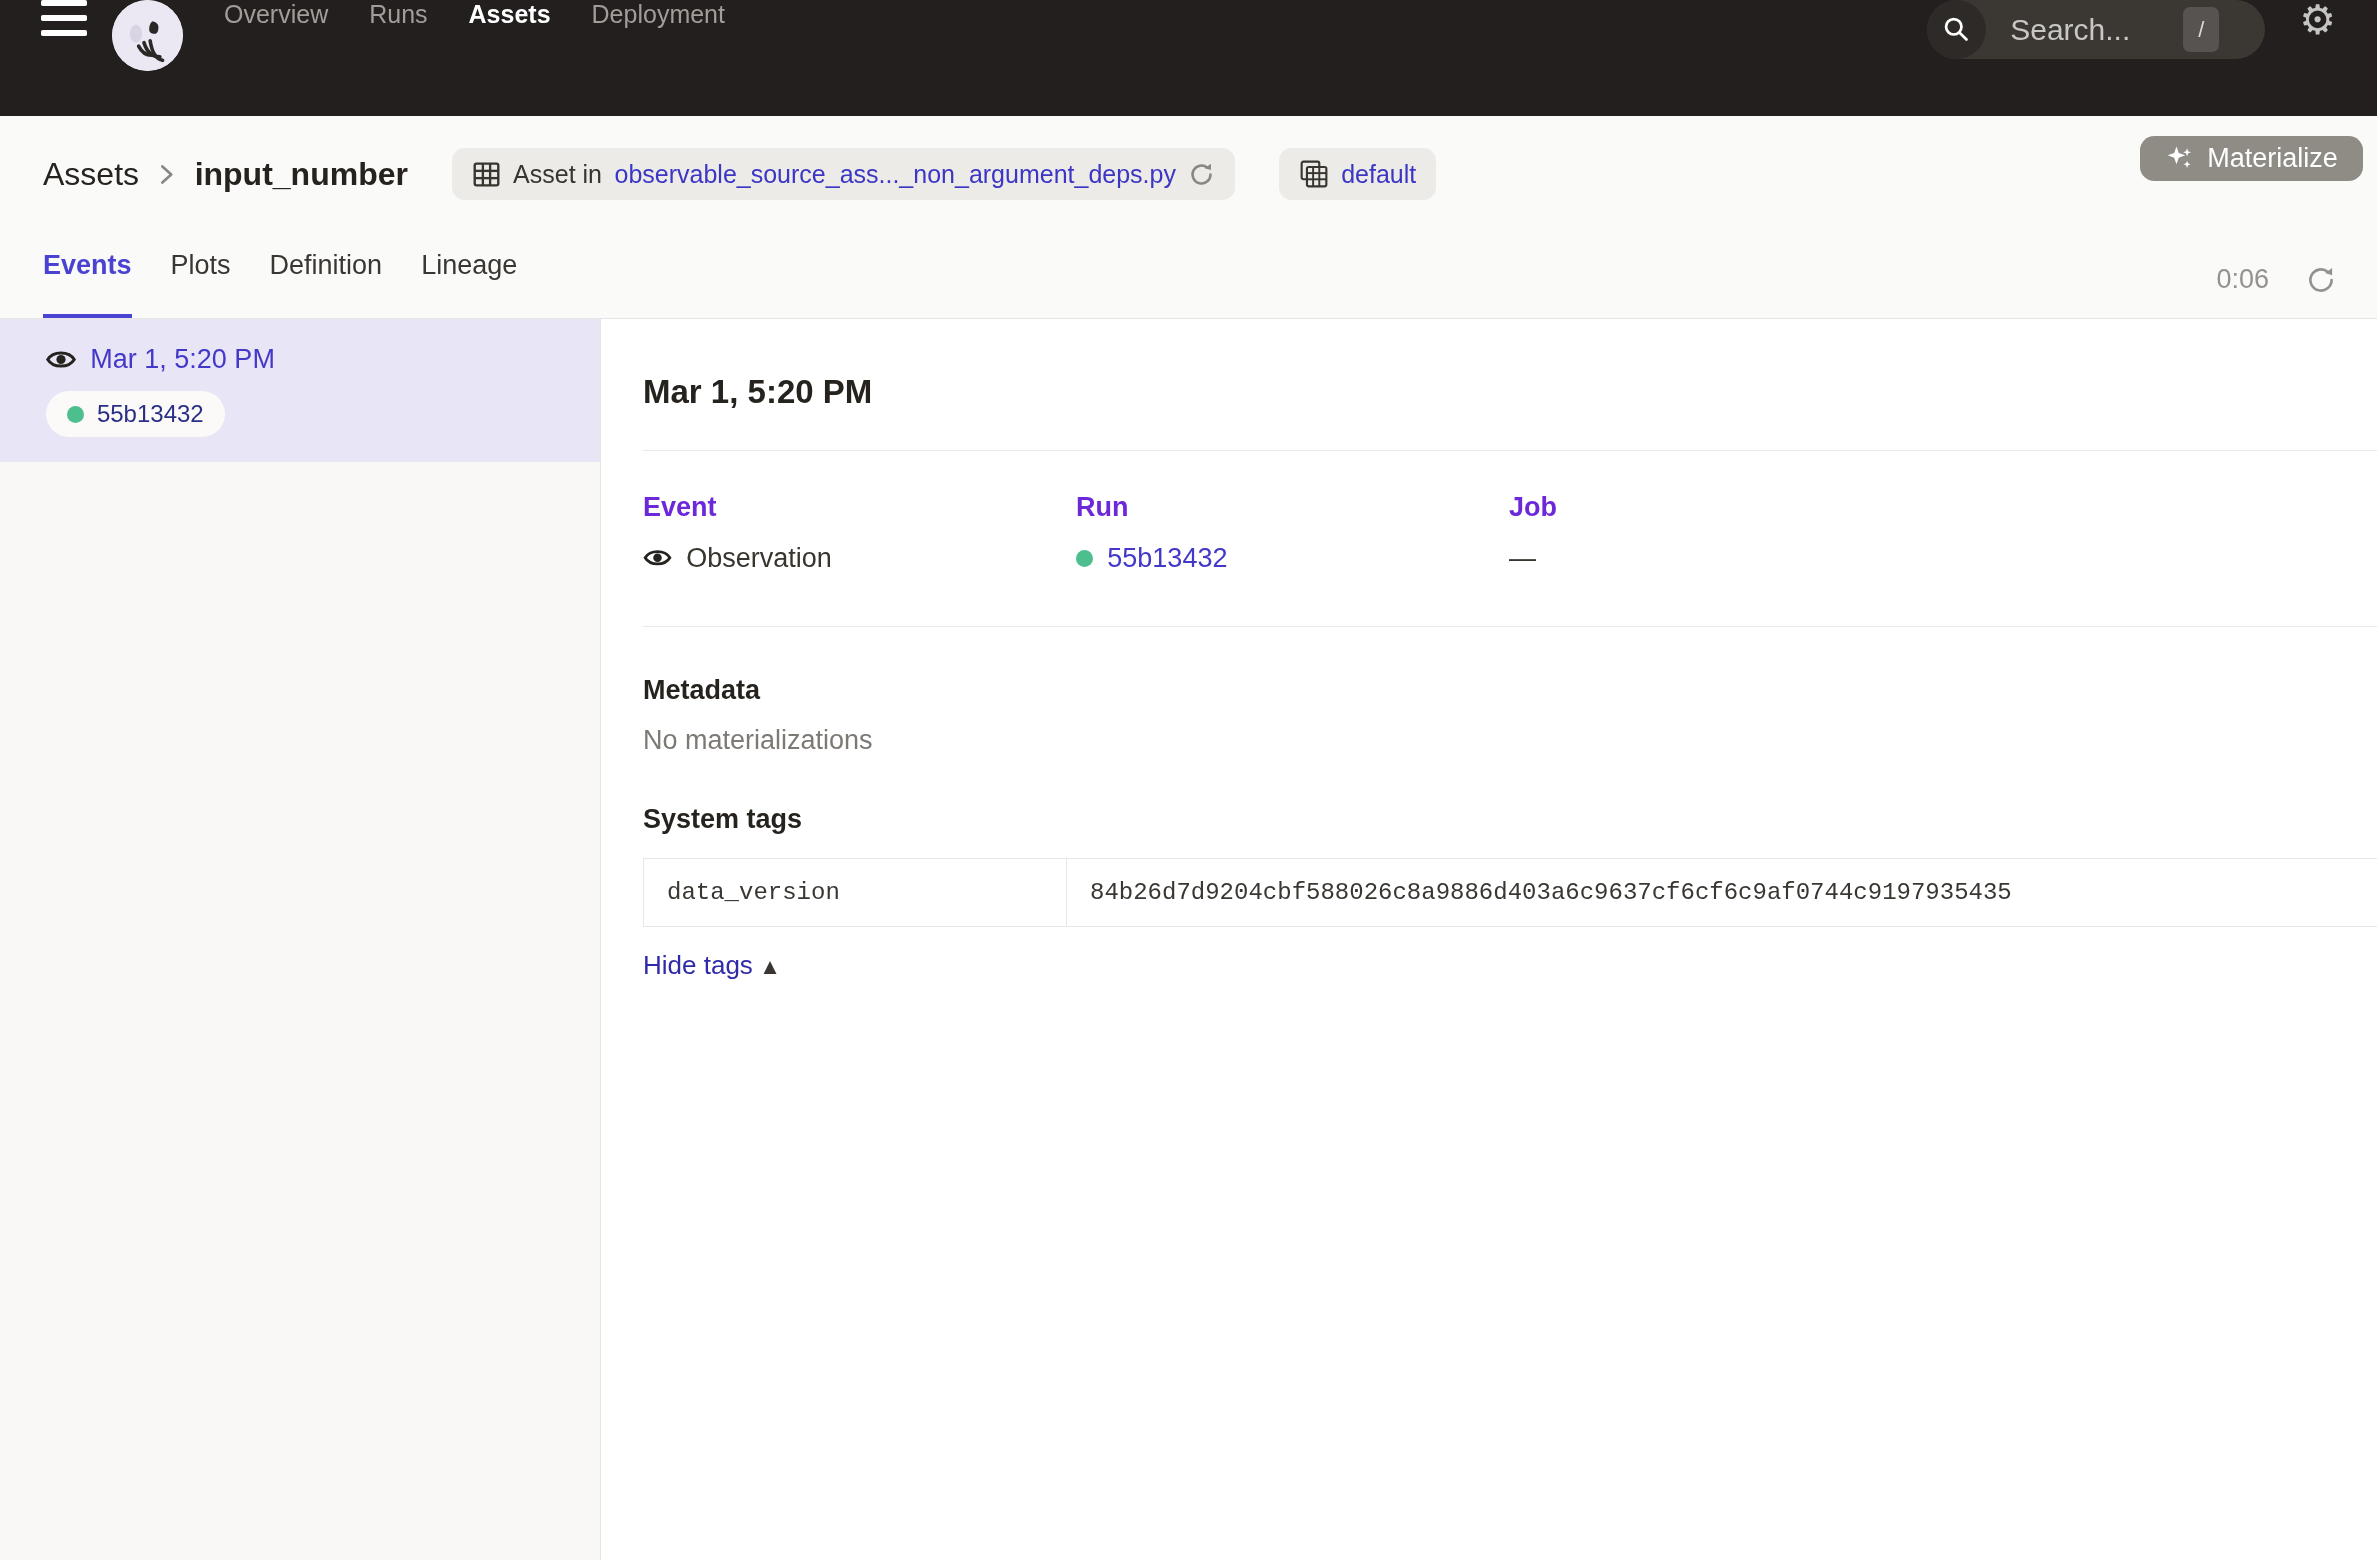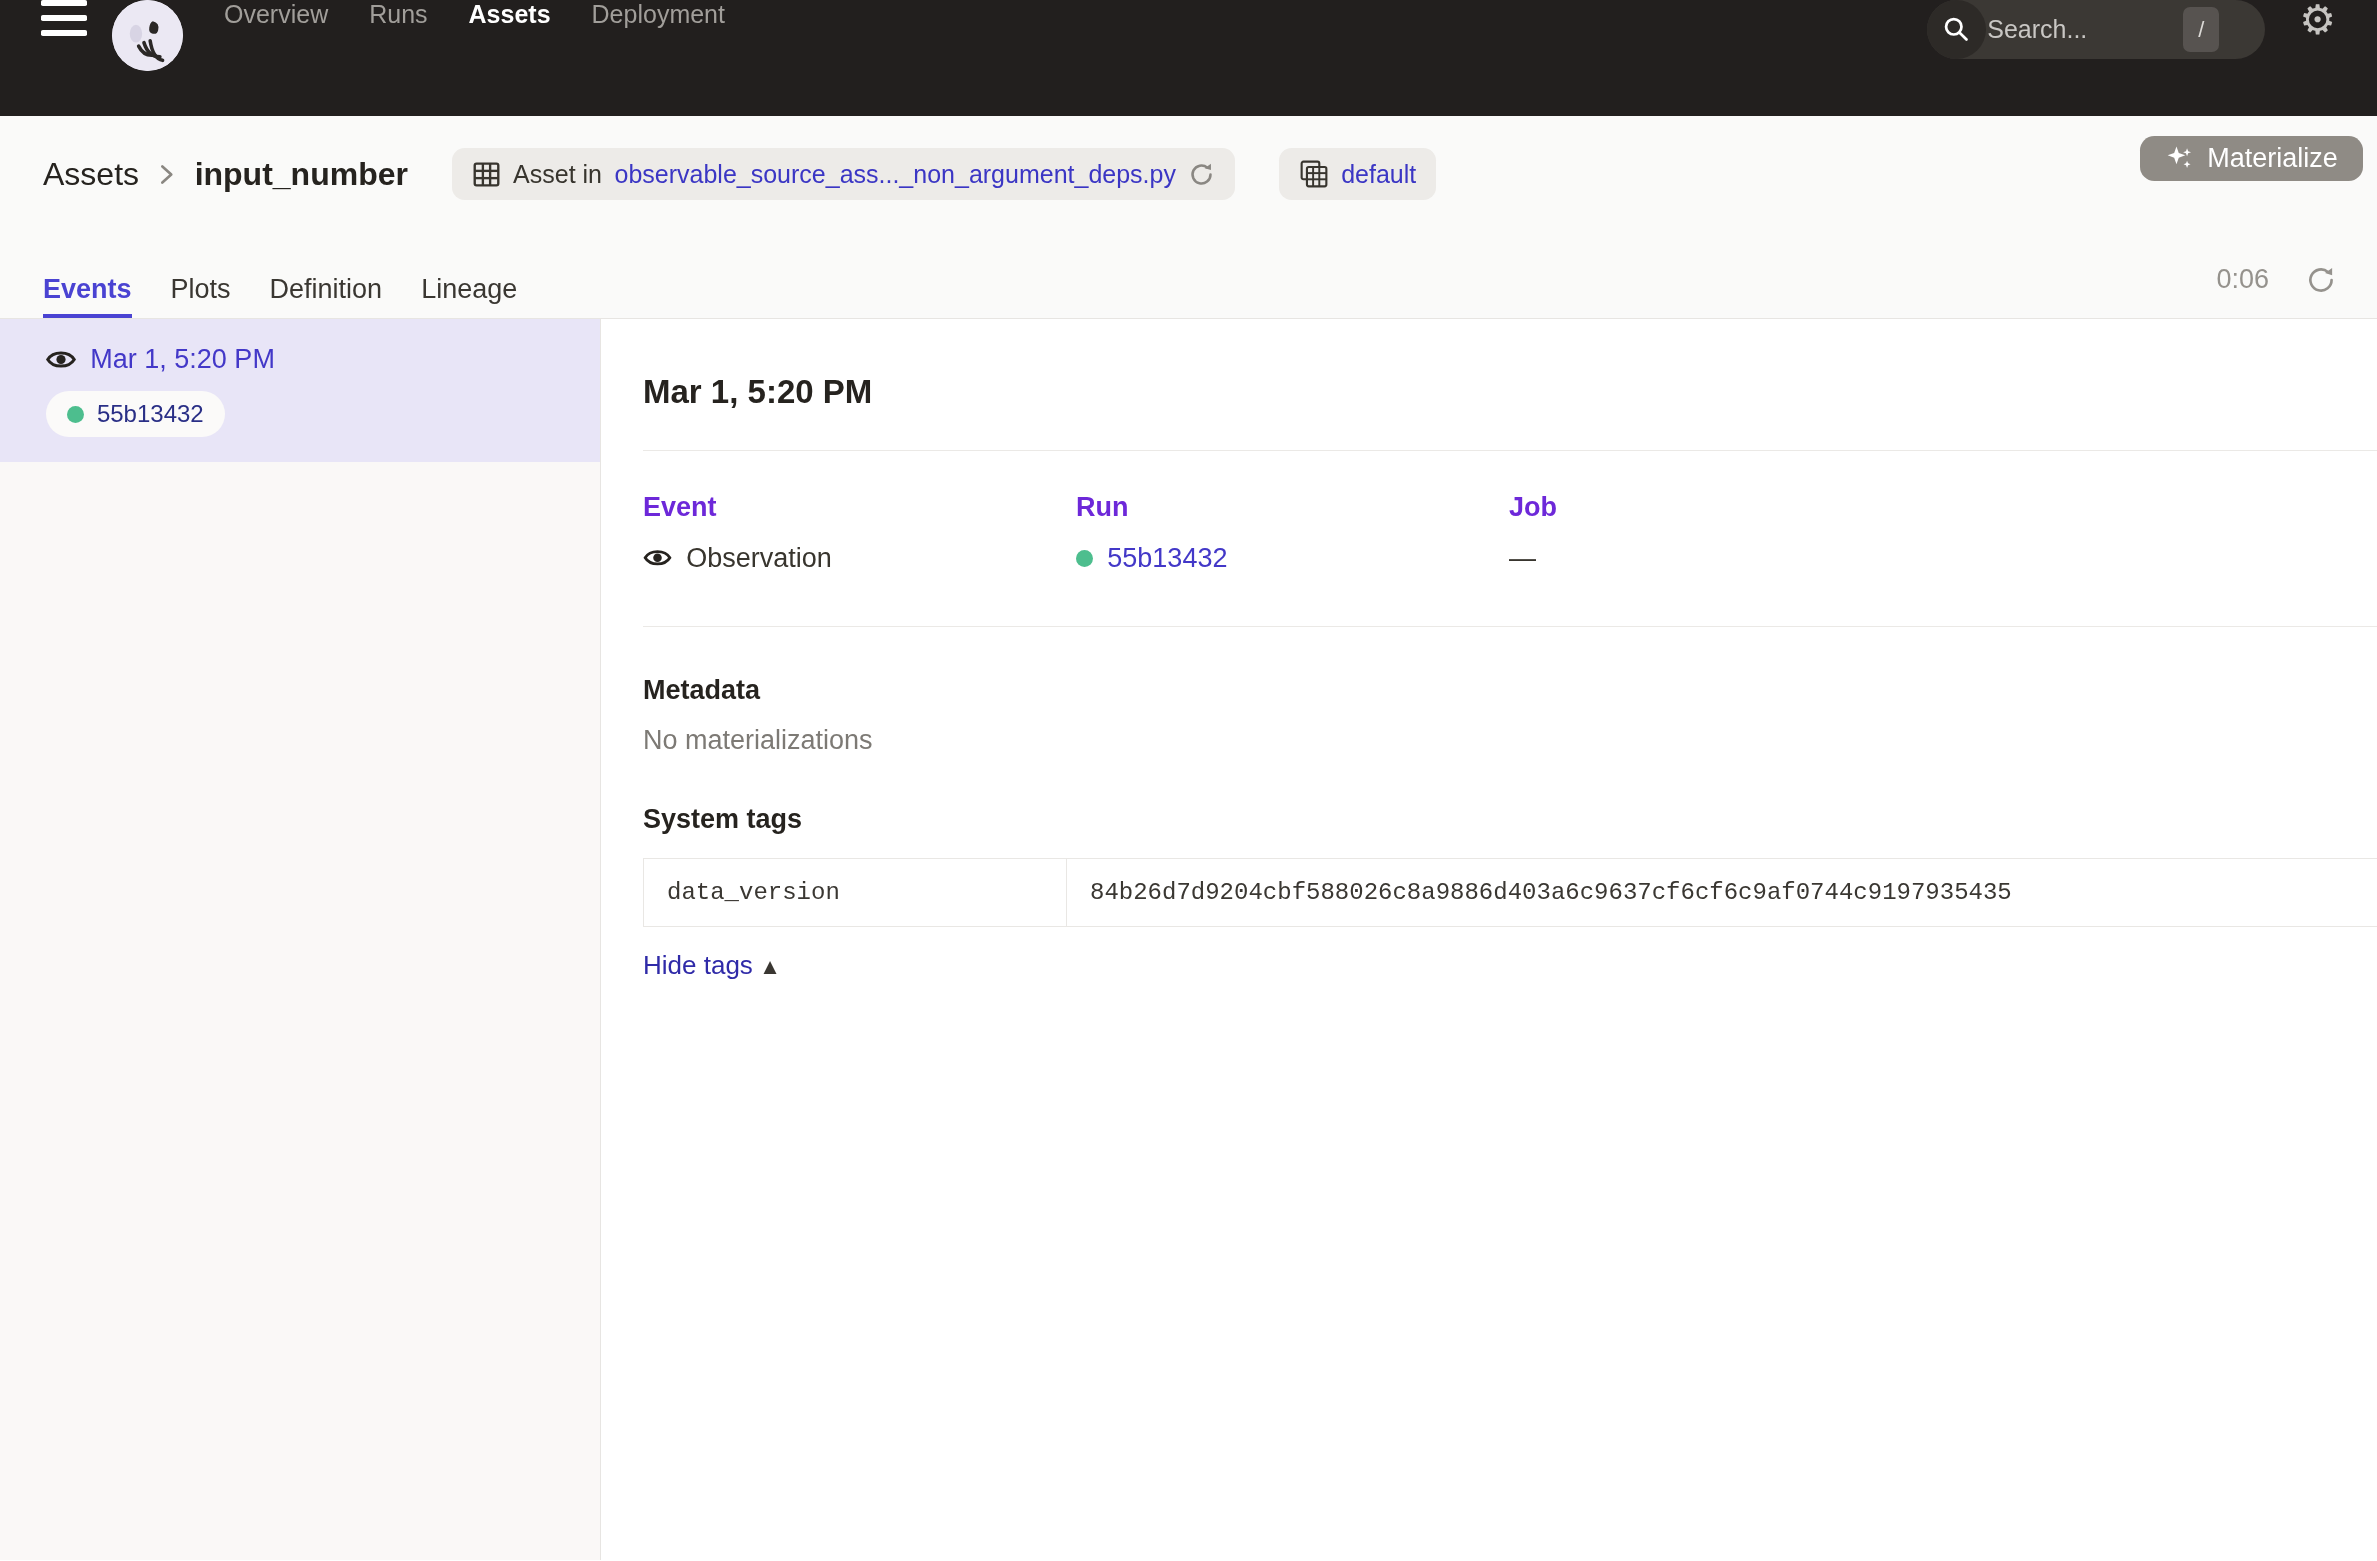--- a/index.html
+++ b/index.html
@@ -9,39 +9,39 @@
   
   .topnav { height:116px; background:#221f1e; display:flex; align-items:flex-start; padding:0 41px; }
   .hamburger { width:46px; height:36px; display:flex; flex-direction:column; justify-content:space-between; cursor:pointer; }
   .hamburger span { display:block; height:6.3px; width:46px; background:#fff; border-radius:1.8px; }
   .logo-wrap { margin-left:25px; width:71px; height:71px; border-radius:50%; background:#e9e6f0; display:flex; align-items:center; justify-content:center; overflow:hidden; }
   .nav-links { display:flex; gap:41px; margin-left:41px; }
   .nav-link { font-size:25px; color:#a19e9a; font-weight:500; text-decoration:none; cursor:pointer; }
   .nav-link.active { color:#ffffff; font-weight:700; }
   .search-pill { margin-left:auto; width:338px; height:59px; background:#3b3834; border-radius:30px; display:flex; align-items:center; position:relative; }
   .search-iconwrap { width:59px; height:59px; border-radius:50%; background:#2d2a27; display:flex; align-items:center; justify-content:center; flex:0 0 auto; }
-  .search-pill input { background:transparent; border:none; outline:none; color:#e5e5e5; font-size:25px; font-family:"Liberation Sans",sans-serif; width:196px; margin-left:1px; }
+  .search-pill input { background:transparent; border:none; outline:none; color:#e5e5e5; font-size:30px; font-family:"Liberation Sans",sans-serif; width:196px; margin-left:24px; }
   .search-pill input::placeholder { color:#c9c7c4; }
   .slash-key { position:absolute; right:46px; top:7.1px; width:36px; height:45px; background:#575350; border-radius:7.1px; color:#dcdad7; font-size:22px; display:flex; align-items:center; justify-content:center; }
   .gear { margin-left:34px; font-size:41px; color:#c6c4c1; line-height:1; cursor:pointer; font-family:"DejaVu Sans",sans-serif; }
 
   
   .header { height:203px; background:#fafaf9; border-bottom:0.9px solid #e7e5e2; position:relative; display:flex; flex-direction:column; }
   .crumb-row { display:flex; align-items:center; margin:32px 0 0 43px; gap:18px; }
   .crumb-root { font-size:32px; color:#26231f; cursor:pointer; }
   .crumb-sep { color:#8a8782; display:flex; align-items:center; }
   .crumb-current { font-size:32px; font-weight:700; color:#26231f; }
   .pill { margin-left:26px; height:52px; background:#edebe8; border-radius:12.5px; display:flex; align-items:center; gap:12.5px; padding:0 19.6px; font-size:25px; color:#38352e; }
   .pill .link { color:#3b36c4; cursor:pointer; }
   .pill .refresh { color:#8a8782; display:flex; cursor:pointer; }
   .materialize-btn { position:absolute; top:19.6px; right:14.3px; height:45px; background:#8f8b85; border:none; border-radius:14.3px; color:#fff; font-size:27px; font-family:"Liberation Sans",sans-serif; display:flex; align-items:center; gap:12.5px; padding:0 25px; cursor:pointer; }
 
   
   .tabs-row { margin-top:auto; display:flex; align-items:flex-end; padding:0 41px 0 43px; }
-  .tab { font-size:27px; font-weight:500; color:#3a3732; padding-bottom:9px; margin-right:39px; cursor:pointer; border-bottom:4.5px solid transparent; }
+  .tab { font-size:27px; font-weight:500; color:#3a3732; padding-bottom:33px; margin-right:39px; cursor:pointer; border-bottom:4.5px solid transparent; }
   .tab.active { color:#4a43d2; font-weight:700; border-bottom-color:#4a43d2; }
   .tabs-right { margin-left:auto; display:flex; align-items:center; gap:37px; padding-bottom:23px; color:#95928d; }
   .timer { font-size:27px; }
   .tabs-right .refresh { display:flex; cursor:pointer; color:#95928d; }
 
   
   .split { display:flex; height:1241px; }
   .sidebar { width:601px; background:#faf8f7; border-right:0.9px solid #e7e5e2; flex:0 0 auto; }
   .event-item { background:#e8e5f7; padding:25px 27px 25px 46px; cursor:pointer; }
   .event-item-top { display:flex; align-items:center; gap:14.3px; }

